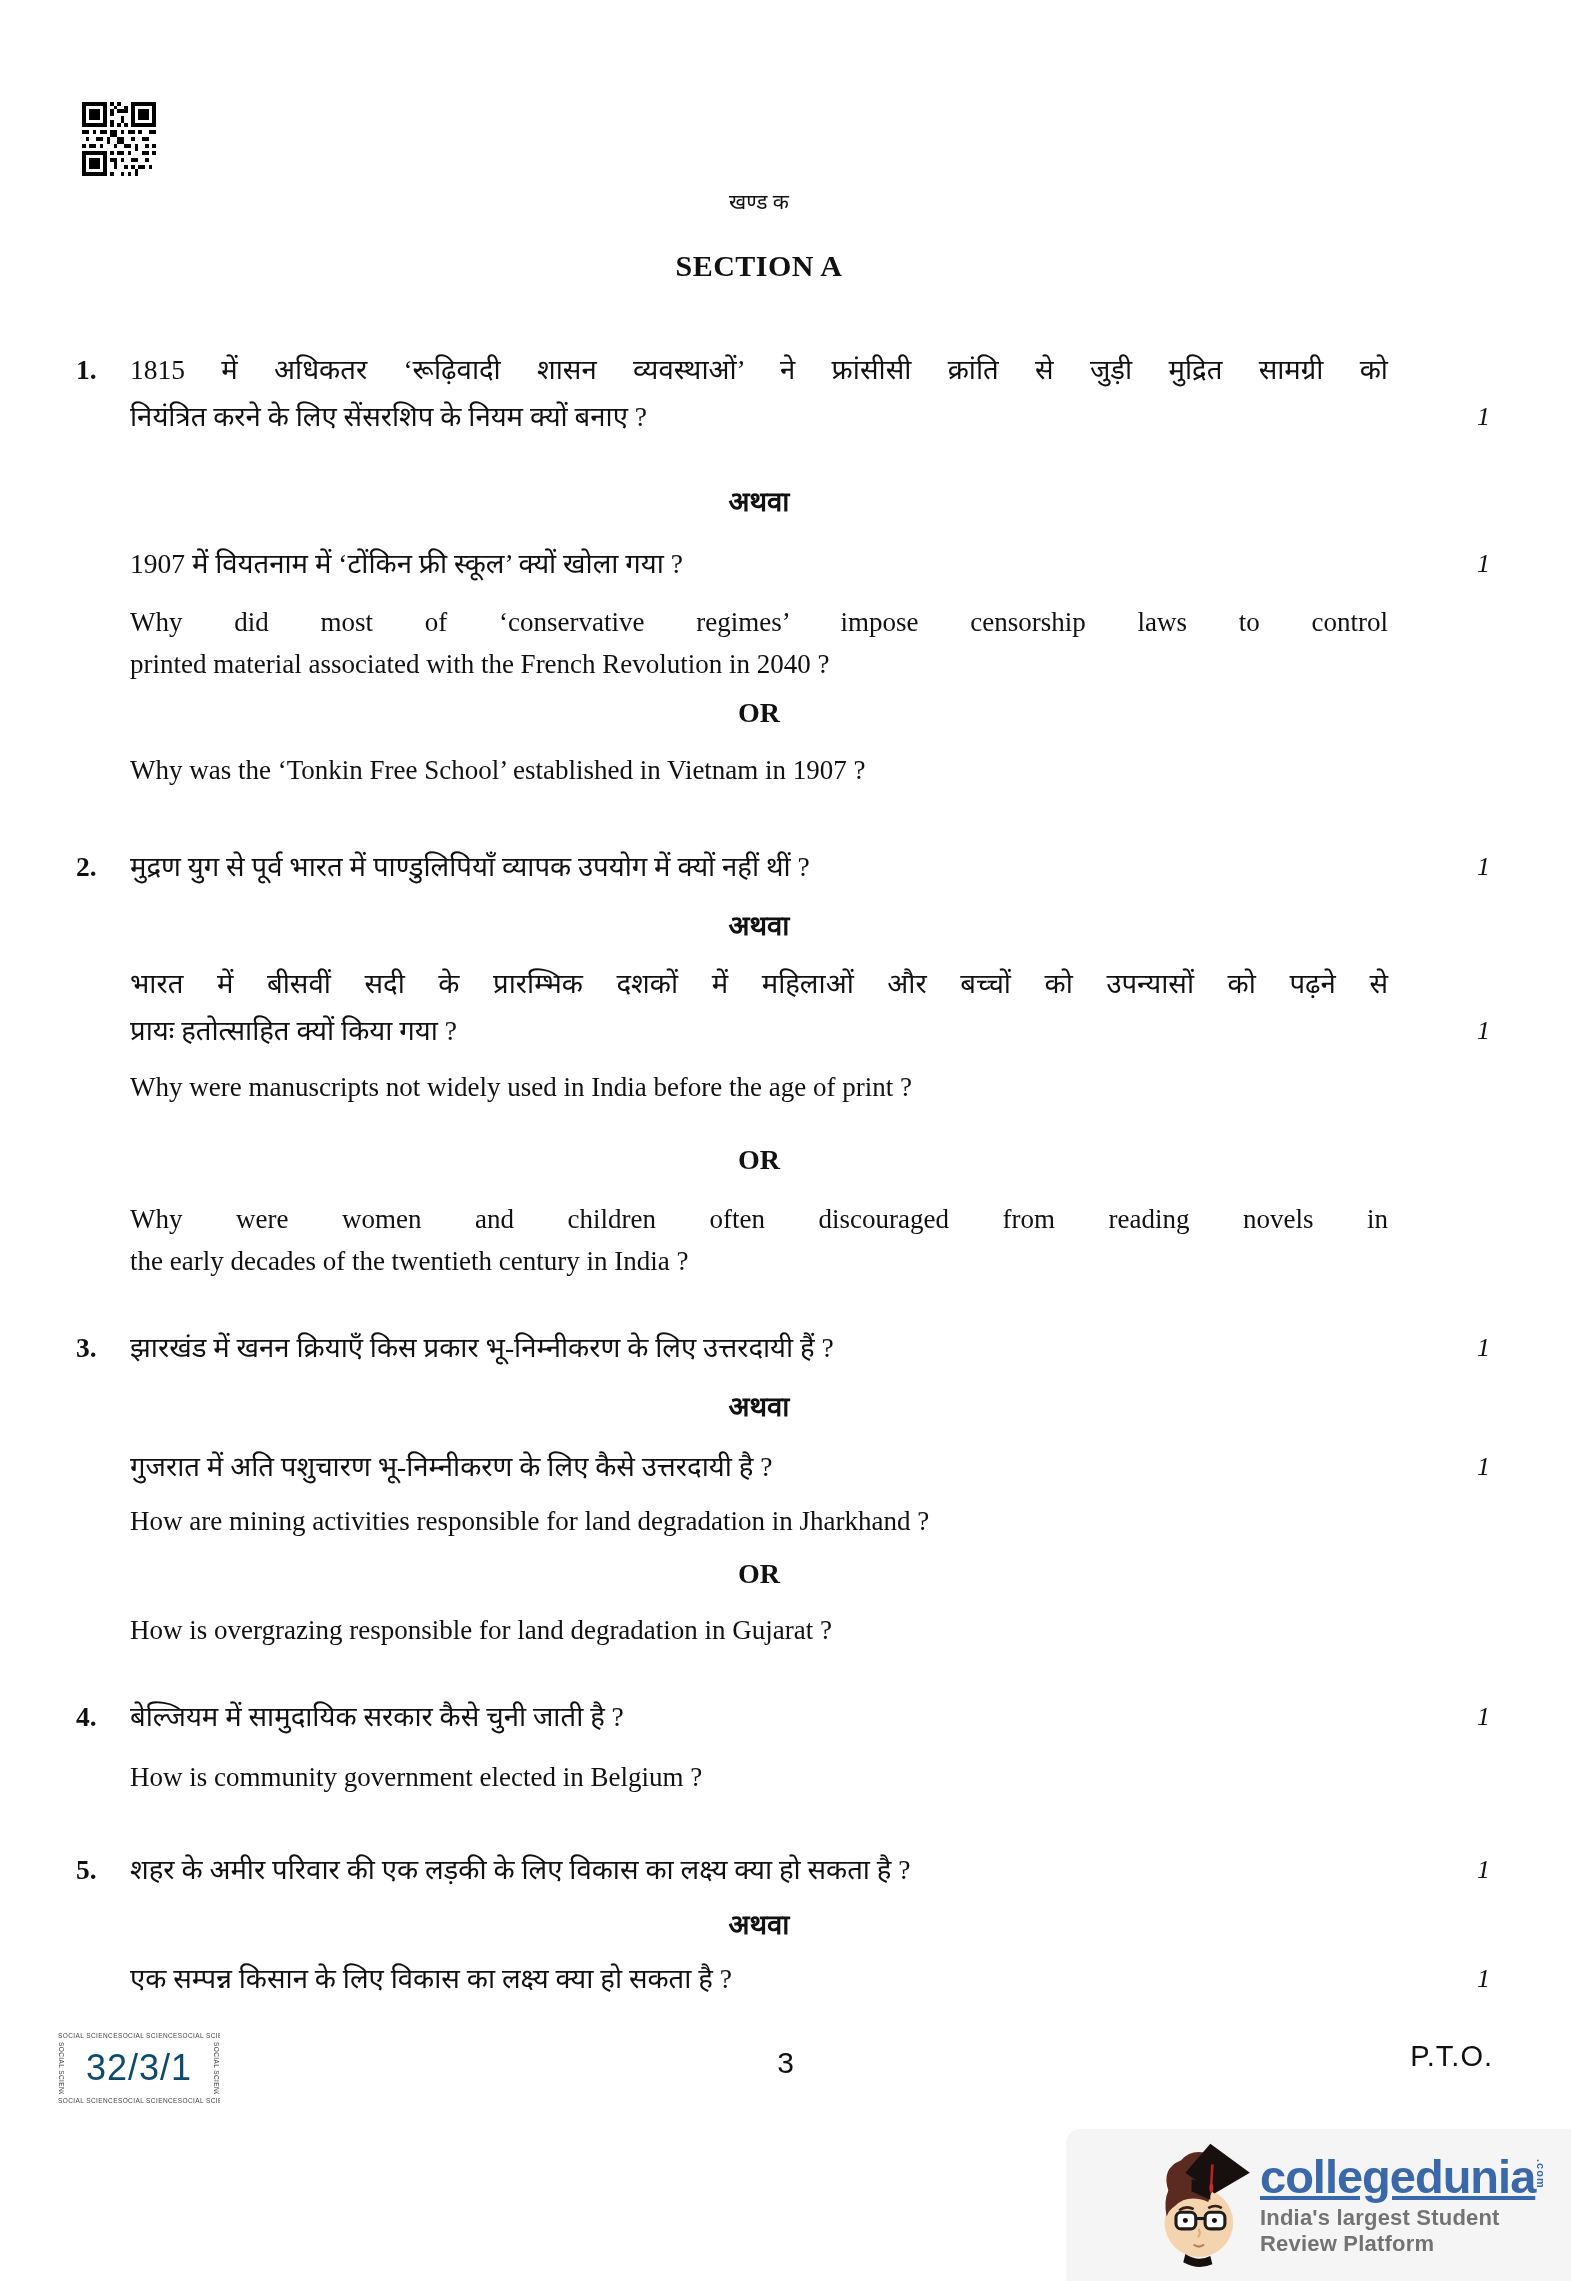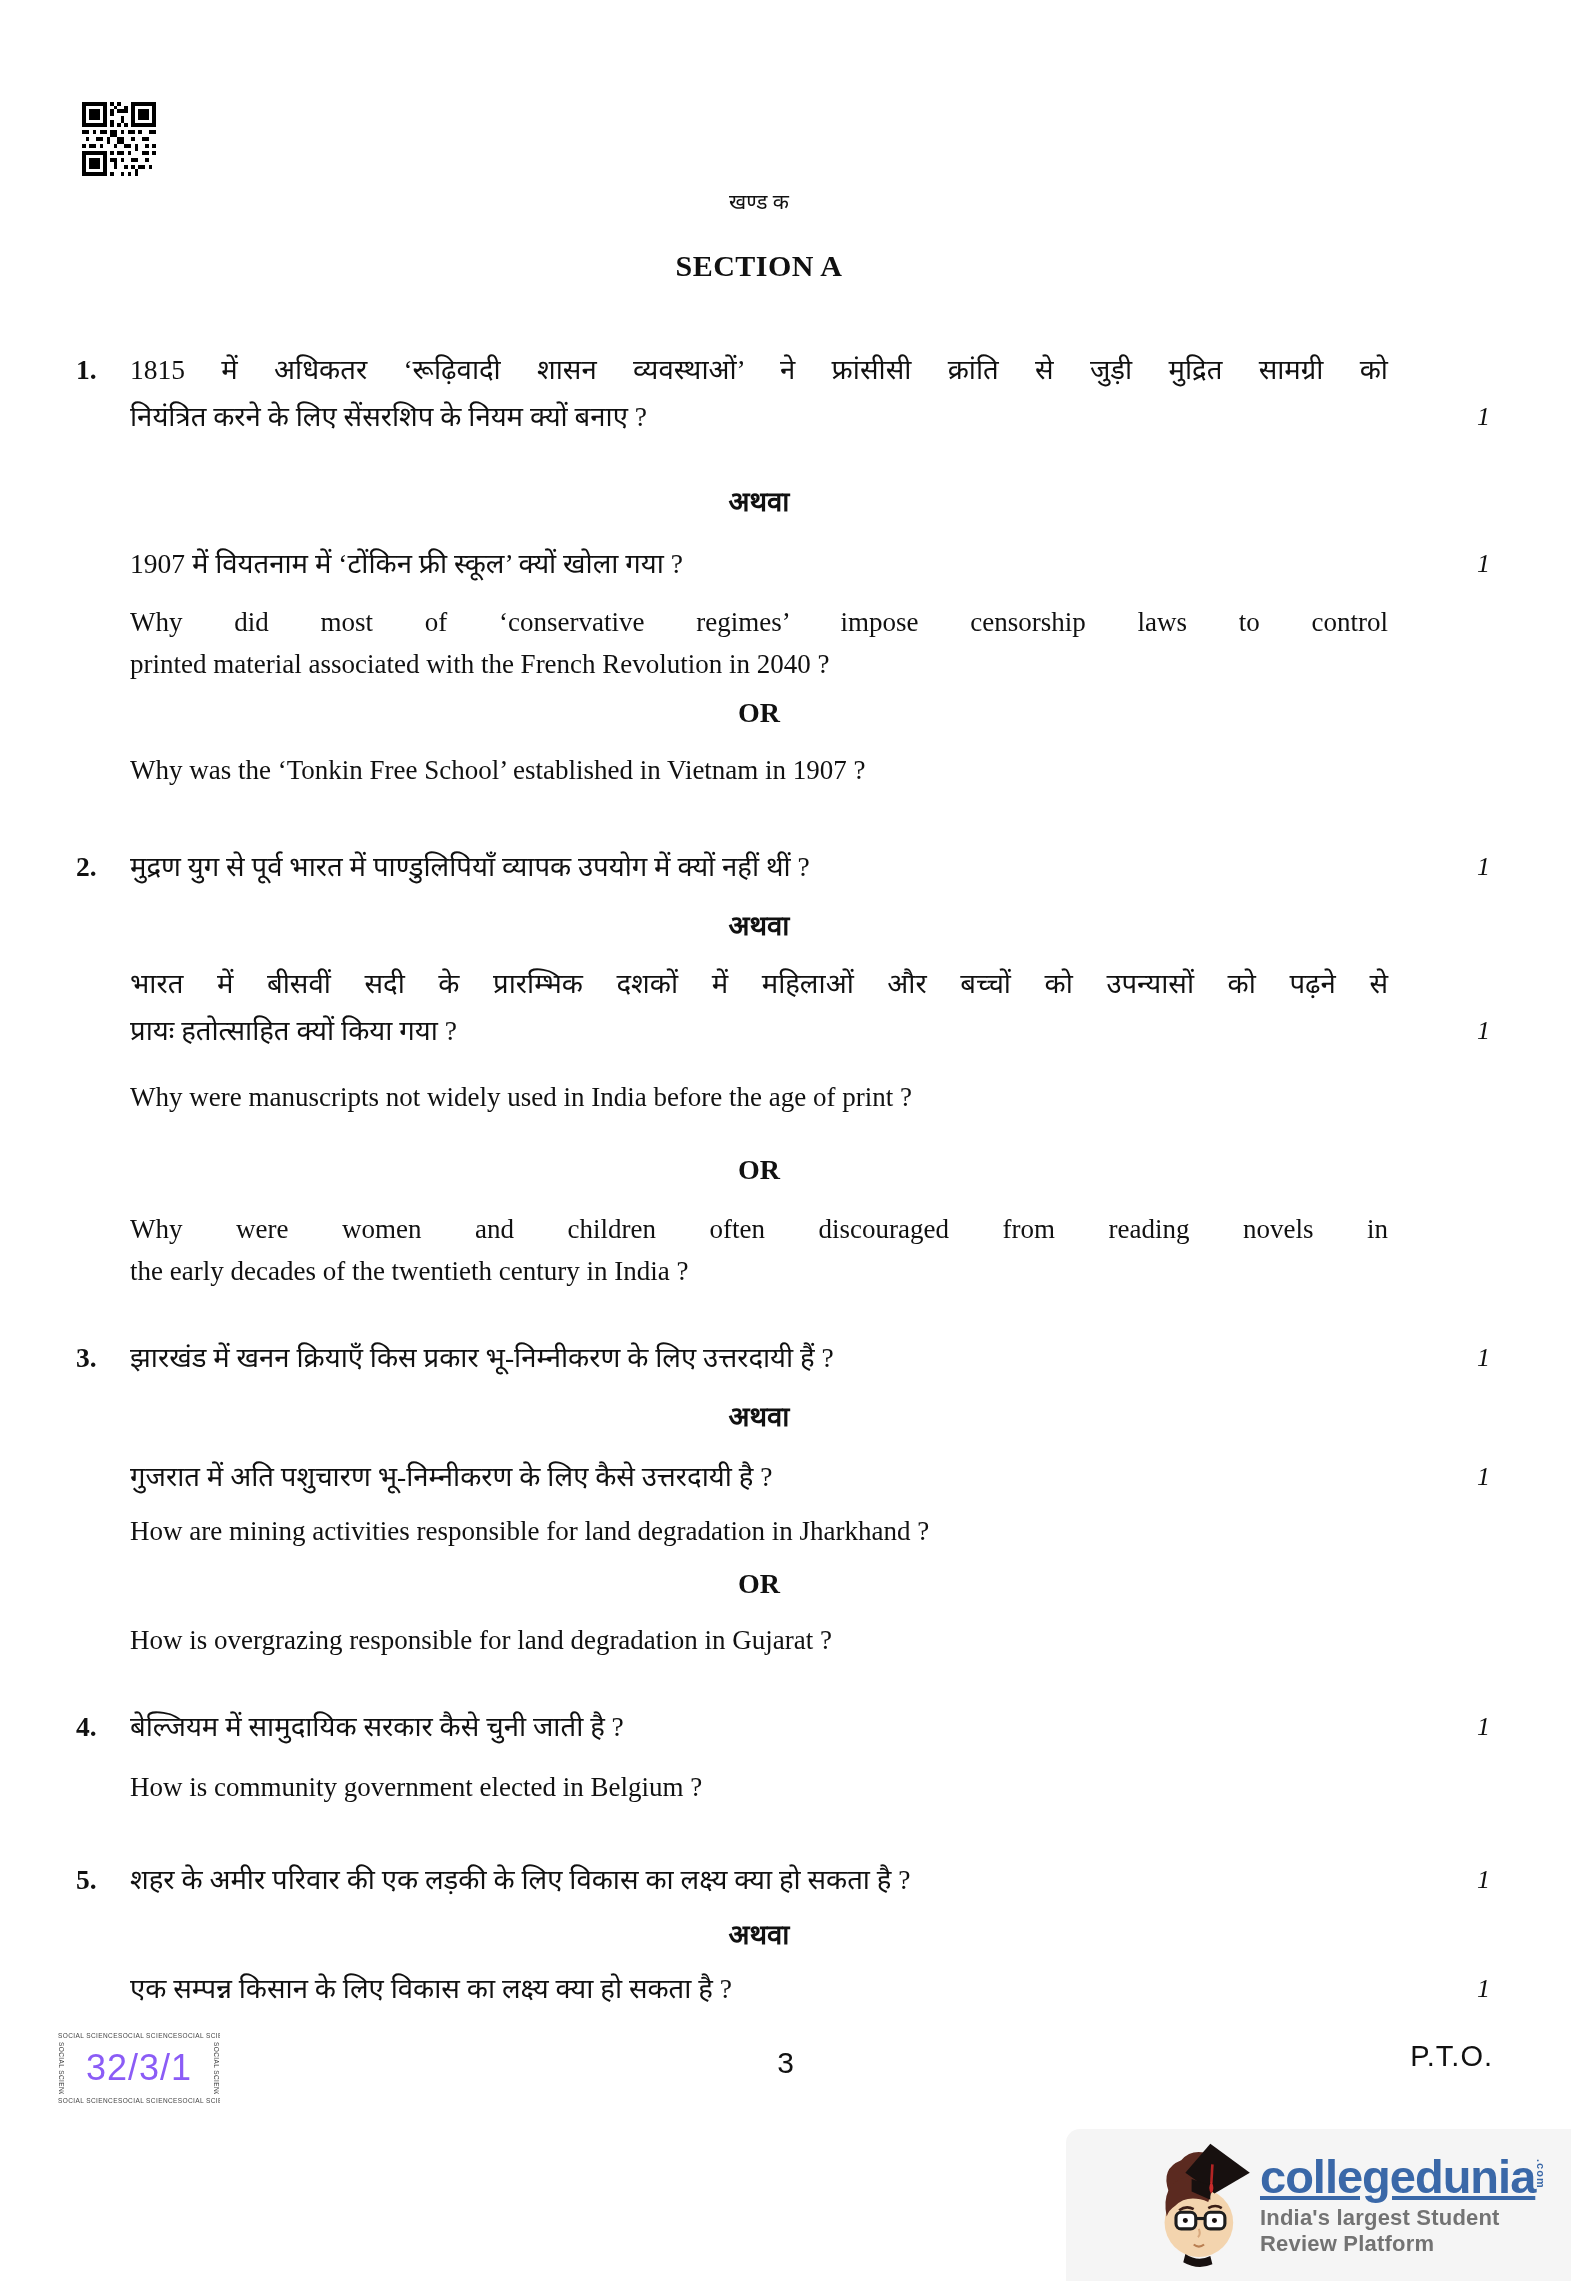--- a/index.html
+++ b/index.html
@@ -27,21 +27,21 @@
   .line{display:block;}
   
   .footer-code{
     position:absolute;left:58px;top:2032px;width:162px;height:72px;
     display:flex;flex-direction:column;justify-content:space-between;
     font-family:"Liberation Sans", sans-serif;
   }
   .micro{font-size:6.5px;line-height:7px;color:#444;white-space:nowrap;overflow:hidden;letter-spacing:.4px;}
   .code-mid{display:flex;align-items:center;justify-content:space-between;flex:1;}
   .micro-v{writing-mode:vertical-rl;font-size:6.5px;color:#444;overflow:hidden;height:52px;letter-spacing:.4px;white-space:nowrap;}
-  .code-text{font-size:36px;color:#8b5cf6;letter-spacing:1px;}
+  .code-text{font-size:36px;color:#0c4a6e;letter-spacing:1px;}
   .page-num{position:absolute;left:0;right:0;top:2046px;text-align:center;font-family:"Liberation Sans", sans-serif;font-size:30px;}
   .pto{position:absolute;right:78px;top:2040px;font-family:"Liberation Sans", sans-serif;font-size:29px;letter-spacing:1px;}
   
   .logo-wrap{
     position:absolute;right:0;bottom:0;width:505px;height:152px;
     background:#f5f5f5;border-radius:14px 0 0 0;
     display:flex;align-items:center;
   }
   .mascot{width:104px;height:138px;margin-left:84px;flex:none;}
   .logo-text{display:flex;flex-direction:column;margin-left:6px;}
@@ -164,21 +164,21 @@
     </div>
     <div class="center-label or-hi" style="margin-top:14px">अथवा</div>
     <div class="hrow" style="margin-top:12px">
       <div class="num"></div>
       <div class="body">
         <span class="jline">भारत में बीसवीं सदी के प्रारम्भिक दशकों में महिलाओं और बच्चों को उपन्यासों को पढ़ने से</span>
         <span class="line">प्रायः हतोत्साहित क्यों किया गया ?</span>
       </div>
       <div class="mark">1</div>
     </div>
-    <div class="erow" style="margin-top:22px">
+    <div class="erow" style="margin-top:12px">
       <div class="num"></div>
       <div class="body">Why were manuscripts not widely used in India before the age of print ?</div>
     </div>
     <div class="center-label or-en" style="margin-top:32px">OR</div>
     <div class="erow" style="margin-top:18px">
       <div class="num"></div>
       <div class="body">
         <span class="jline">Why were women and children often discouraged from reading novels in</span>
         <span class="line">the early decades of the twentieth century in India ?</span>
       </div>

